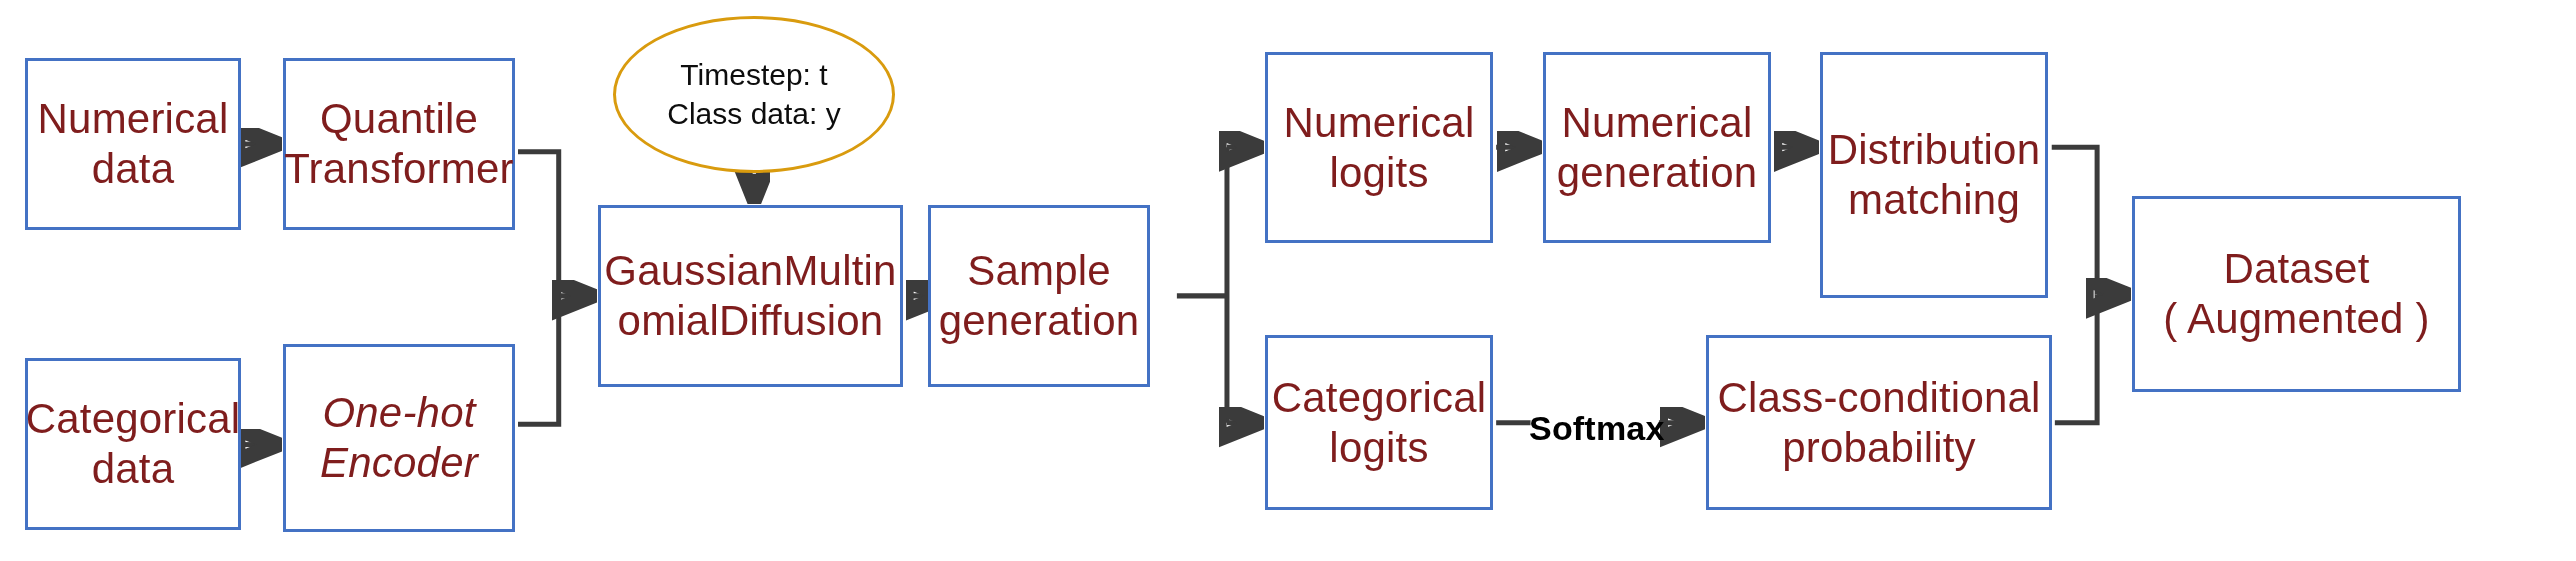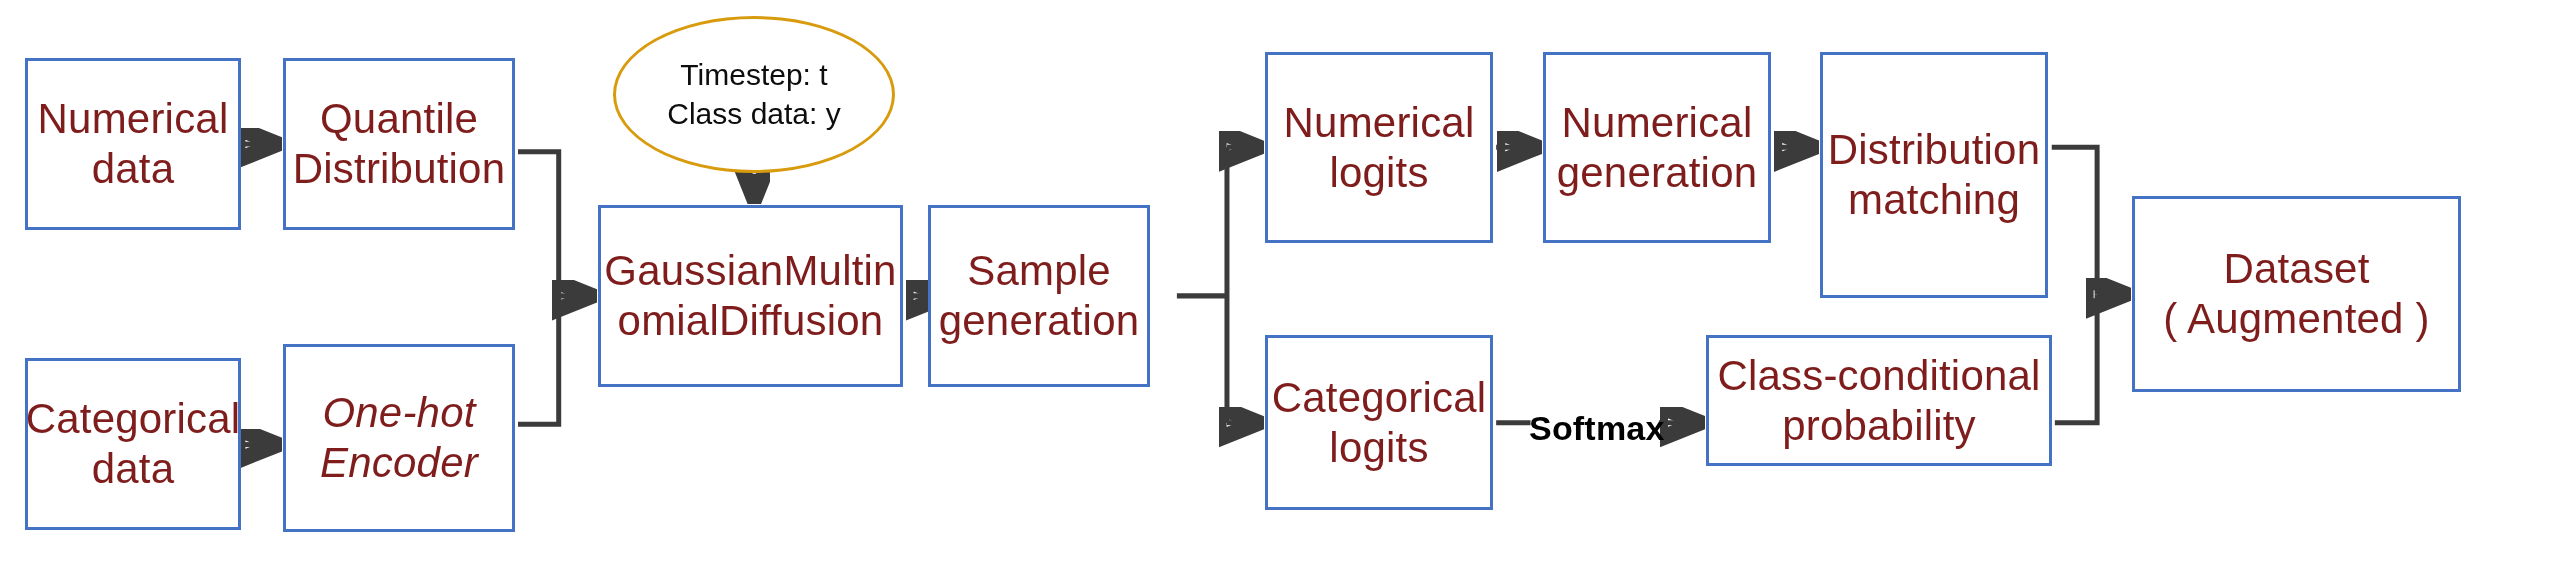--- a/index.html
+++ b/index.html
@@ -113,21 +113,21 @@
     <line x1="1340" y1="188" x2="1357" y2="188" marker-end="url(#ah)"></line>
   </svg>
 
   <div class="node" style="left:25px; top:58px; width:216px; height:172px;">
     <span>Numerical
 data</span>
   </div>
 
   <div class="node" style="left:283px; top:58px; width:232px; height:172px;">
     <span>Quantile
-Distribution</span>
+Transformer</span>
   </div>
 
   <div class="node" style="left:25px; top:358px; width:216px; height:172px;">
     <span>Categorical
 data</span>
   </div>
 
   <div class="node" style="left:283px; top:344px; width:232px; height:188px;font-style:italic;">
     <span>One-hot
 Encoder</span>
@@ -161,21 +161,21 @@
   <div class="node" style="left:1820px; top:52px; width:228px; height:246px;text-align:center;">
     <span>Distribution
 matching</span>
   </div>
 
   <div class="node" style="left:1265px; top:335px; width:228px; height:175px;">
     <span>Categorical
 logits</span>
   </div>
 
-  <div class="node" style="left:1706px; top:335px; width:346px; height:131px;">
+  <div class="node" style="left:1706px; top:335px; width:346px; height:175px;">
     <span>Class-conditional
 probability</span>
   </div>
 
   <div class="node" style="left:2132px; top:196px; width:329px; height:196px;text-align:center;">
     <span>Dataset
 ( Augmented )</span>
   </div>
 
   <div class="edge-label" style="left:1529px; top:409px;">Softmax</div>

